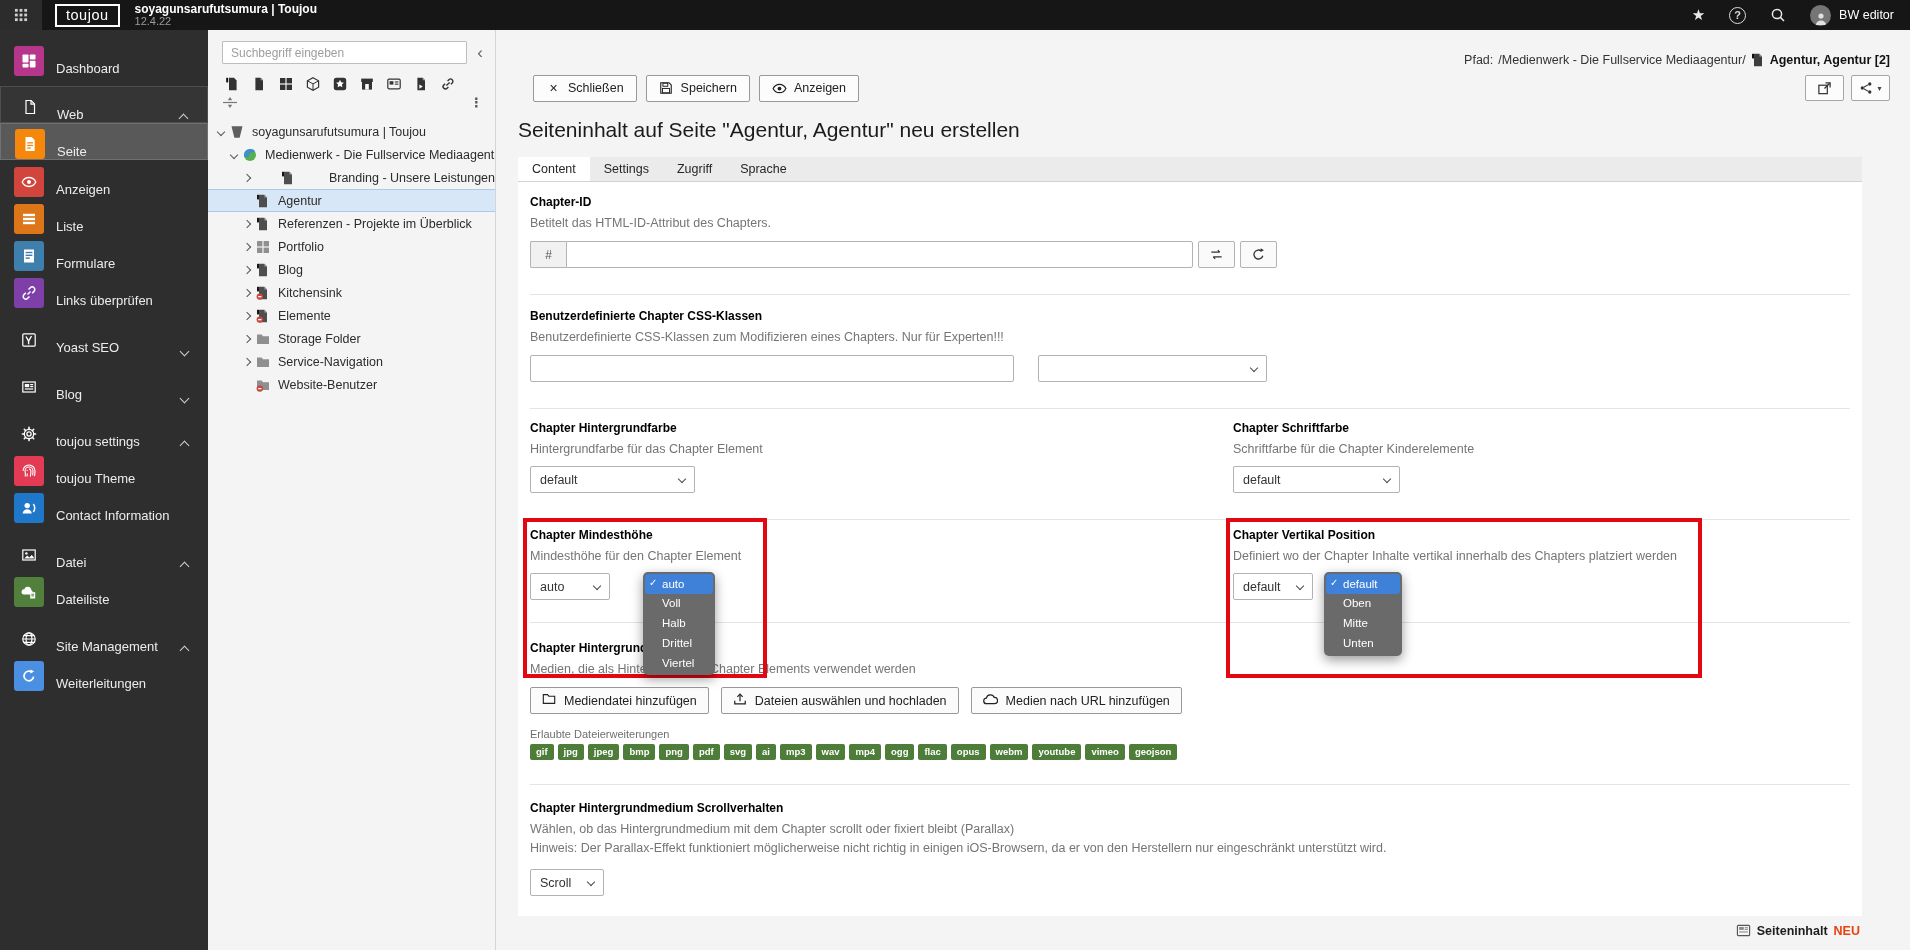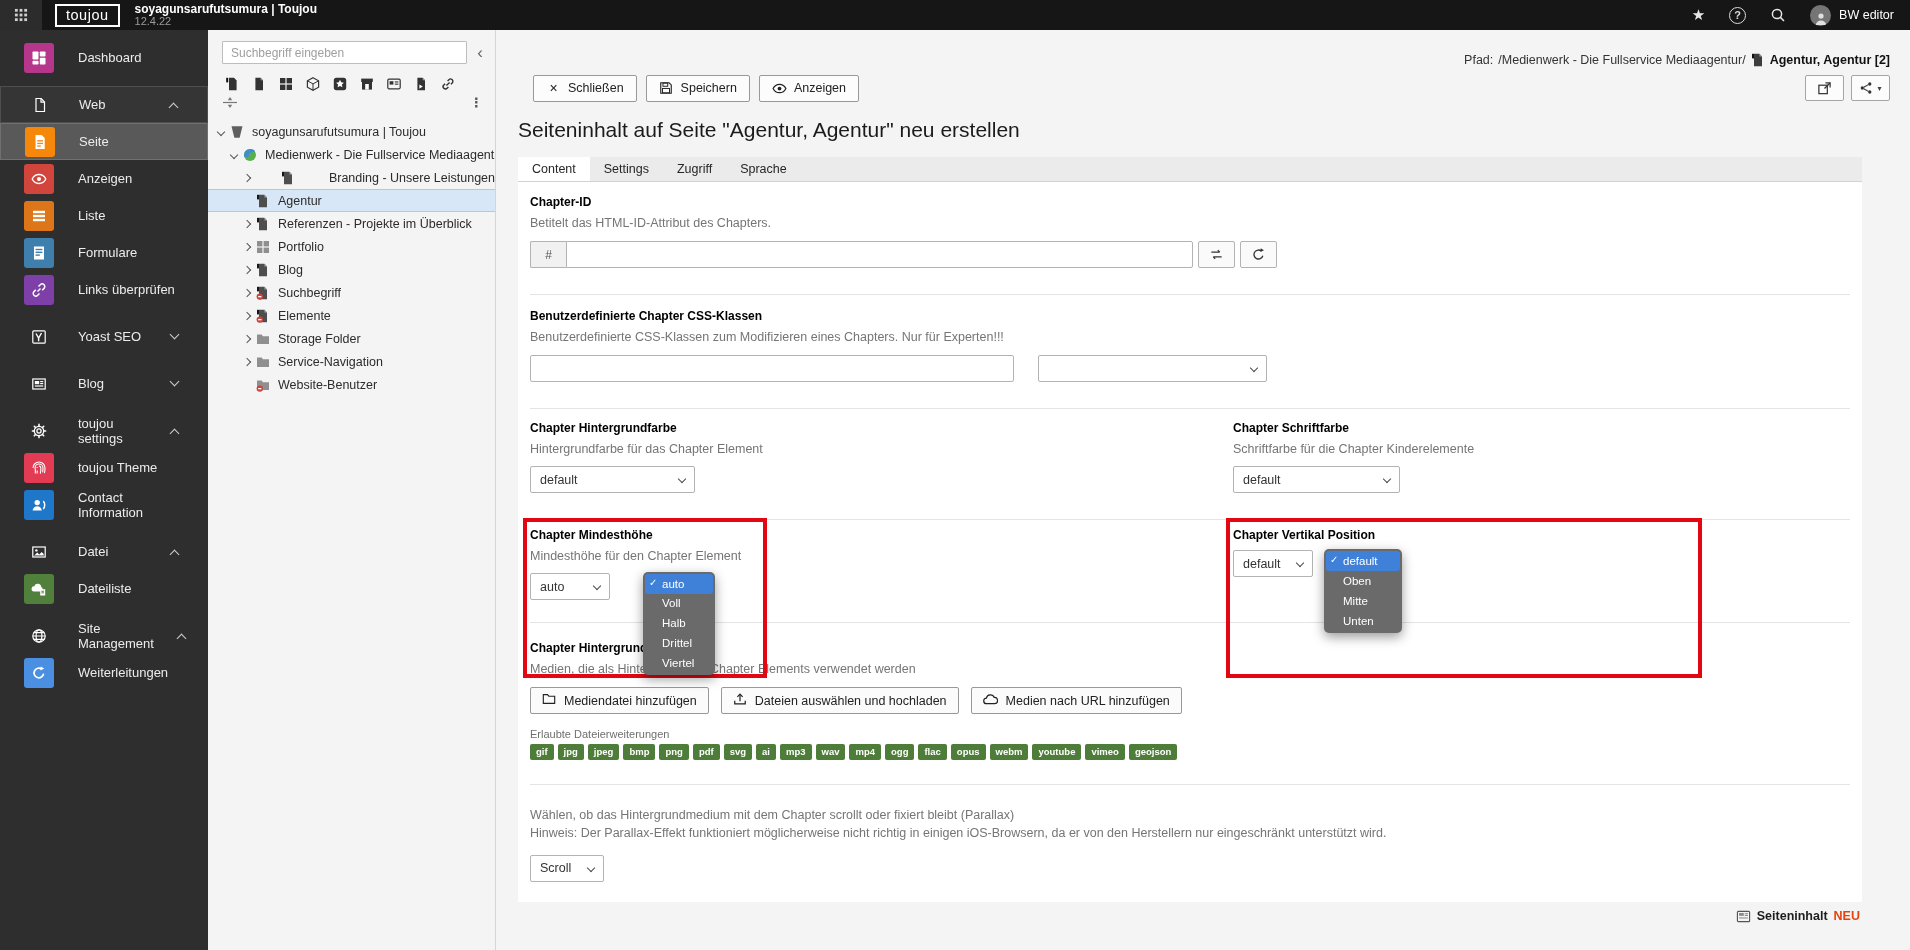--- a/index.html
+++ b/index.html
@@ -19,21 +19,21 @@
   .tb-help { width:17px; height:17px; border:1.5px solid #ddd; border-radius:50%; font-size:11px; display:flex; align-items:center; justify-content:center; color:#ddd; font-weight:700; cursor:pointer; }
   .tb-ic { display:flex; cursor:pointer; }
   .tb-userwrap { display:flex; align-items:center; gap:8px; cursor:pointer; }
   .avatar { width:21px; height:21px; border-radius:50%; background:#757575; display:flex; align-items:flex-end; justify-content:center; overflow:hidden; }
   .tb-user { font-size:12.5px; }
 
   .layout { flex:1; display:flex; min-height:0; }
 
   
   .modulebar { width:208px; background:#2e2e2e; padding-top:9px; flex:none; overflow:hidden; }
-  .mod { height:37px; display:flex; align-items:center; gap:24px; padding:0 24px; color:#ececec; font-size:13px; cursor:pointer; }
+  .mod { height:37px; display:flex; align-items:flex-end; gap:12px; padding:0 14px; color:#ececec; font-size:13px; cursor:pointer; }
   .mod-icon { width:30px; height:30px; border-radius:3px; display:flex; align-items:center; justify-content:center; flex:none; }
   .mod.group { margin-top:10px; }
   .mod.boxed { border:1px solid #4e4e4e; background:#353535; }
   .mod.active { background:#595959; border:1px solid #707070; }
   .chev { margin-left:auto; width:7px; height:7px; border-right:1.6px solid #d0d0d0; border-bottom:1.6px solid #d0d0d0; margin-right:6px; flex:none; }
   .chev.up { transform:rotate(-135deg); margin-top:5px; }
   .chev.down { transform:rotate(45deg); margin-top:-4px; }
 
   
   .treebar { width:288px; background:#f4f4f4; border-right:1px solid #d5d5d5; flex:none; display:flex; flex-direction:column; overflow:hidden; }
@@ -524,21 +524,21 @@
             </span>
             <span class="tree-ico">
               <svg width="14" height="14" viewBox="0 0 14 14">
                 <path d="M3 .8h5.4L11 3.4v9.8H3z" fill="#4e4e4e"></path>
                 <path d="M8.4.8v2.6H11z" fill="#9a9a9a"></path>
                 <rect x="1" y=".8" width="2" height="4.6" fill="#161616"></rect>
                 <circle cx="3.8" cy="10.6" r="3.2" fill="#c9463d"></circle>
                 <rect x="2.2" y="10" width="3.2" height="1.3" fill="#fff"></rect>
               </svg>
             </span>
-            <span class="tree-label">Suchbegriff</span>
+            <span class="tree-label">Kitchensink</span>
           </div>
           <div class="tree-row" style="padding-left: 32px;">
             <span class="tree-chev">
               <i class="right"></i>
             </span>
             <span class="tree-ico">
               <svg width="14" height="14" viewBox="0 0 14 14">
                 <path d="M3 .8h5.4L11 3.4v9.8H3z" fill="#4e4e4e"></path>
                 <path d="M8.4.8v2.6H11z" fill="#9a9a9a"></path>
                 <rect x="1" y=".8" width="2" height="4.6" fill="#161616"></rect>
@@ -726,20 +726,21 @@
                     <div class="dd-item"><span>Voll</span></div>
                     <div class="dd-item"><span>Halb</span></div>
                     <div class="dd-item"><span>Drittel</span></div>
                     <div class="dd-item"><span>Viertel</span></div>
                   </div>
               </div>
             </div>
             <div class="gcol">
               <div class="red-frame rf2"></div>
               <h3 class="flabel">Chapter Vertikal Position</h3>
+              <p class="fdesc">Definiert wo der Chapter Inhalte vertikal innerhalb des Chapters platziert werden</p>
               <div class="selwrap">
                 <div class="selectbox w80">
                   <span>default</span>
                   <i class="sel-chev"></i>
                 </div>
                 <div class="dd dd-vert" id="ddVert">
                     <div class="dd-item sel"><span class="dd-check">✓</span><span>default</span></div>
                     <div class="dd-item"><span>Oben</span></div>
                     <div class="dd-item"><span>Mitte</span></div>
                     <div class="dd-item"><span>Unten</span></div>
@@ -790,20 +791,21 @@
                 <span class="badge">flac</span>
                 <span class="badge">opus</span>
                 <span class="badge">webm</span>
                 <span class="badge">youtube</span>
                 <span class="badge">vimeo</span>
                 <span class="badge">geojson</span>
               </div>
           </div>
 
           <div class="section s6">
+            <h3 class="flabel">Chapter Hintergrundmedium Scrollverhalten</h3>
             <p class="fdesc">Wählen, ob das Hintergrundmedium mit dem Chapter scrollt oder fixiert bleibt (Parallax)</p>
             <p class="fdesc2">Hinweis: Der Parallax-Effekt funktioniert möglicherweise nicht richtig in einigen iOS-Browsern, da er von den Herstellern nur eingeschränkt unterstützt wird.</p>
             <div class="selectbox w74">
               <span>Scroll</span>
               <i class="sel-chev"></i>
             </div>
           </div>
 
         </div>
 

